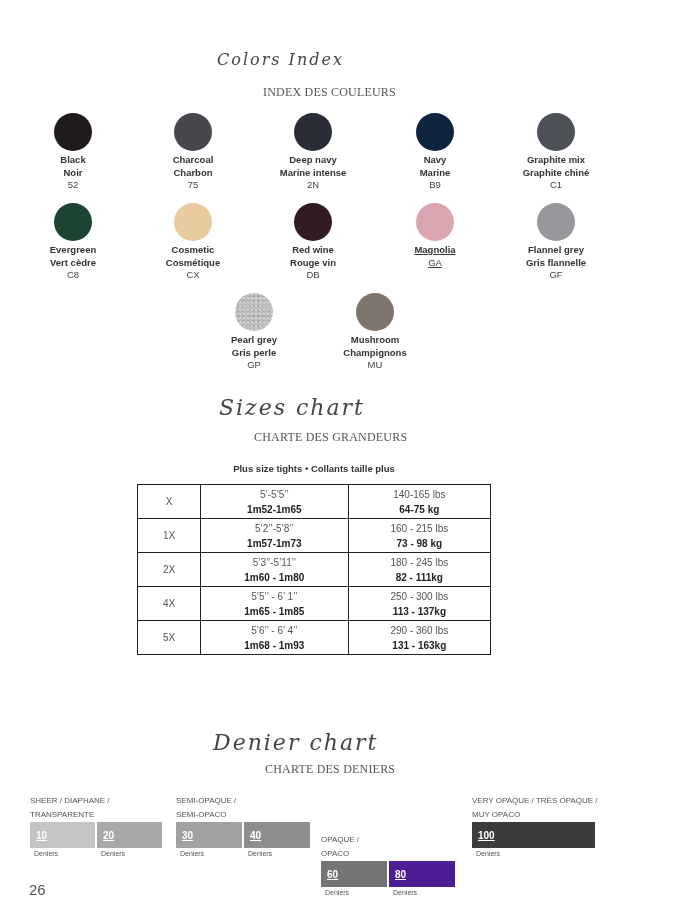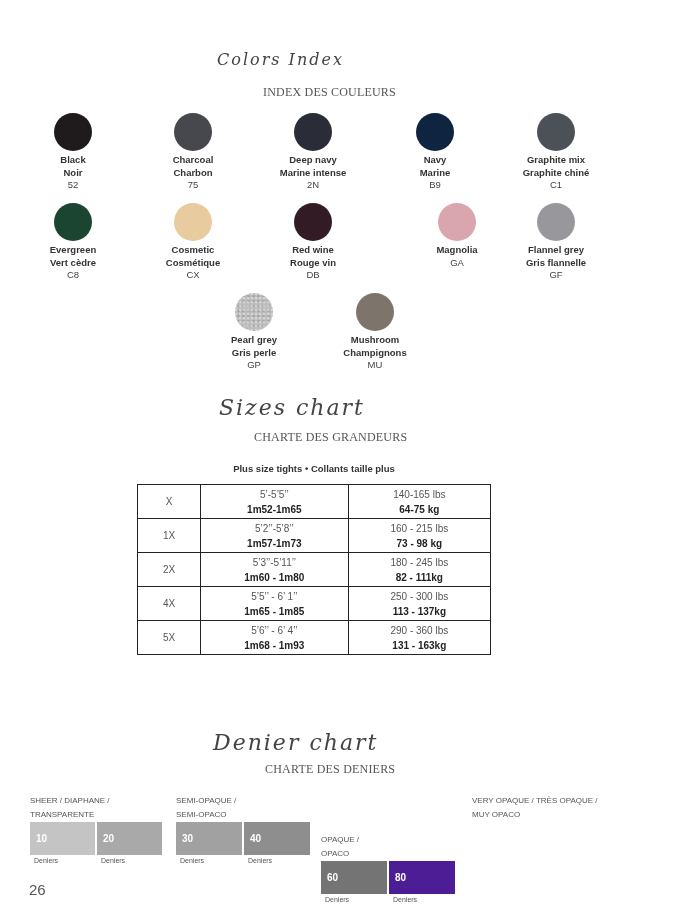--- a/index.html
+++ b/index.html
@@ -63,22 +63,22 @@
     table.sizes td .top { display: block; line-height: 15px; color: #555; }
     table.sizes td .bot { display: block; line-height: 15px; font-weight: bold; color: #222; }
     .denier-group { position: absolute; }
     .denier-group .glabel {
       font-size: 8px; line-height: 14px; color: #555; text-transform: uppercase;
       white-space: nowrap; height: 28px;
     }
     .denier-group .bars { display: flex; gap: 2px; }
     .denier-bar { display: flex; flex-direction: column; }
     .denier-bar .box {
-      height: 33px; display: flex; align-items: center; padding-left: 6px;
-      color: #fff; font-weight: bold; font-size: 10px; box-sizing: border-box;
+      height: 26px; display: flex; align-items: center; padding-left: 6px;
+      color: #fff; font-weight: bold; font-size: 10px; box-sizing: border-box; text-decoration: underline;
     }
     .denier-bar .unit { font-size: 7px; color: #555; padding-top: 2px; padding-left: 4px; }
     .page-number {
       position: absolute; left: 29px; top: 881px; font-size: 15px; color: #555;
     }
   </style>
 </head>
 <body>
 
 <div class="script-title" style="left:217px; top:50px; font-size:16px;">Colors Index</div>
@@ -126,21 +126,21 @@
       <div class="line">Cosmetic</div>
       <div class="line">Cosmétique</div>
       <div class="code">CX</div>
     </div>
     <div class="swatch" style="left: 313px; top: 203px;">
       <div class="dot" style="background-color: rgb(51, 27, 37);"></div>
       <div class="line">Red wine</div>
       <div class="line">Rouge vin</div>
       <div class="code">DB</div>
     </div>
-    <div class="swatch" style="left: 457px; top: 203px;">
+    <div class="swatch" style="left: 435px; top: 203px; text-decoration: underline;">
       <div class="dot" style="background-color: rgb(217, 166, 176);"></div>
       <div class="line">Magnolia</div>
       <div class="code">GA</div>
     </div>
     <div class="swatch" style="left: 556px; top: 203px;">
       <div class="dot" style="background-color: rgb(152, 151, 155);"></div>
       <div class="line">Flannel grey</div>
       <div class="line">Gris flannelle</div>
       <div class="code">GF</div>
     </div>
@@ -272,16 +272,22 @@
           <div class="box" style="background:#4c1d95">80</div>
           <div class="unit">Deniers</div>
         </div>
       </div>
     </div>
     <div class="denier-group" style="left: 472px; top: 794px;">
       <div class="glabel">
         <div>VERY OPAQUE / TRÈS OPAQUE /</div>
         <div>MUY OPACO</div>
       </div>
+      <div class="bars">
+        <div class="denier-bar" style="width:123px">
+          <div class="box" style="background:#3d3c3a">100</div>
+          <div class="unit">Deniers</div>
+        </div>
+      </div>
     </div>
   </div>
 
 <div class="page-number">26</div>
 
 </body></html>

